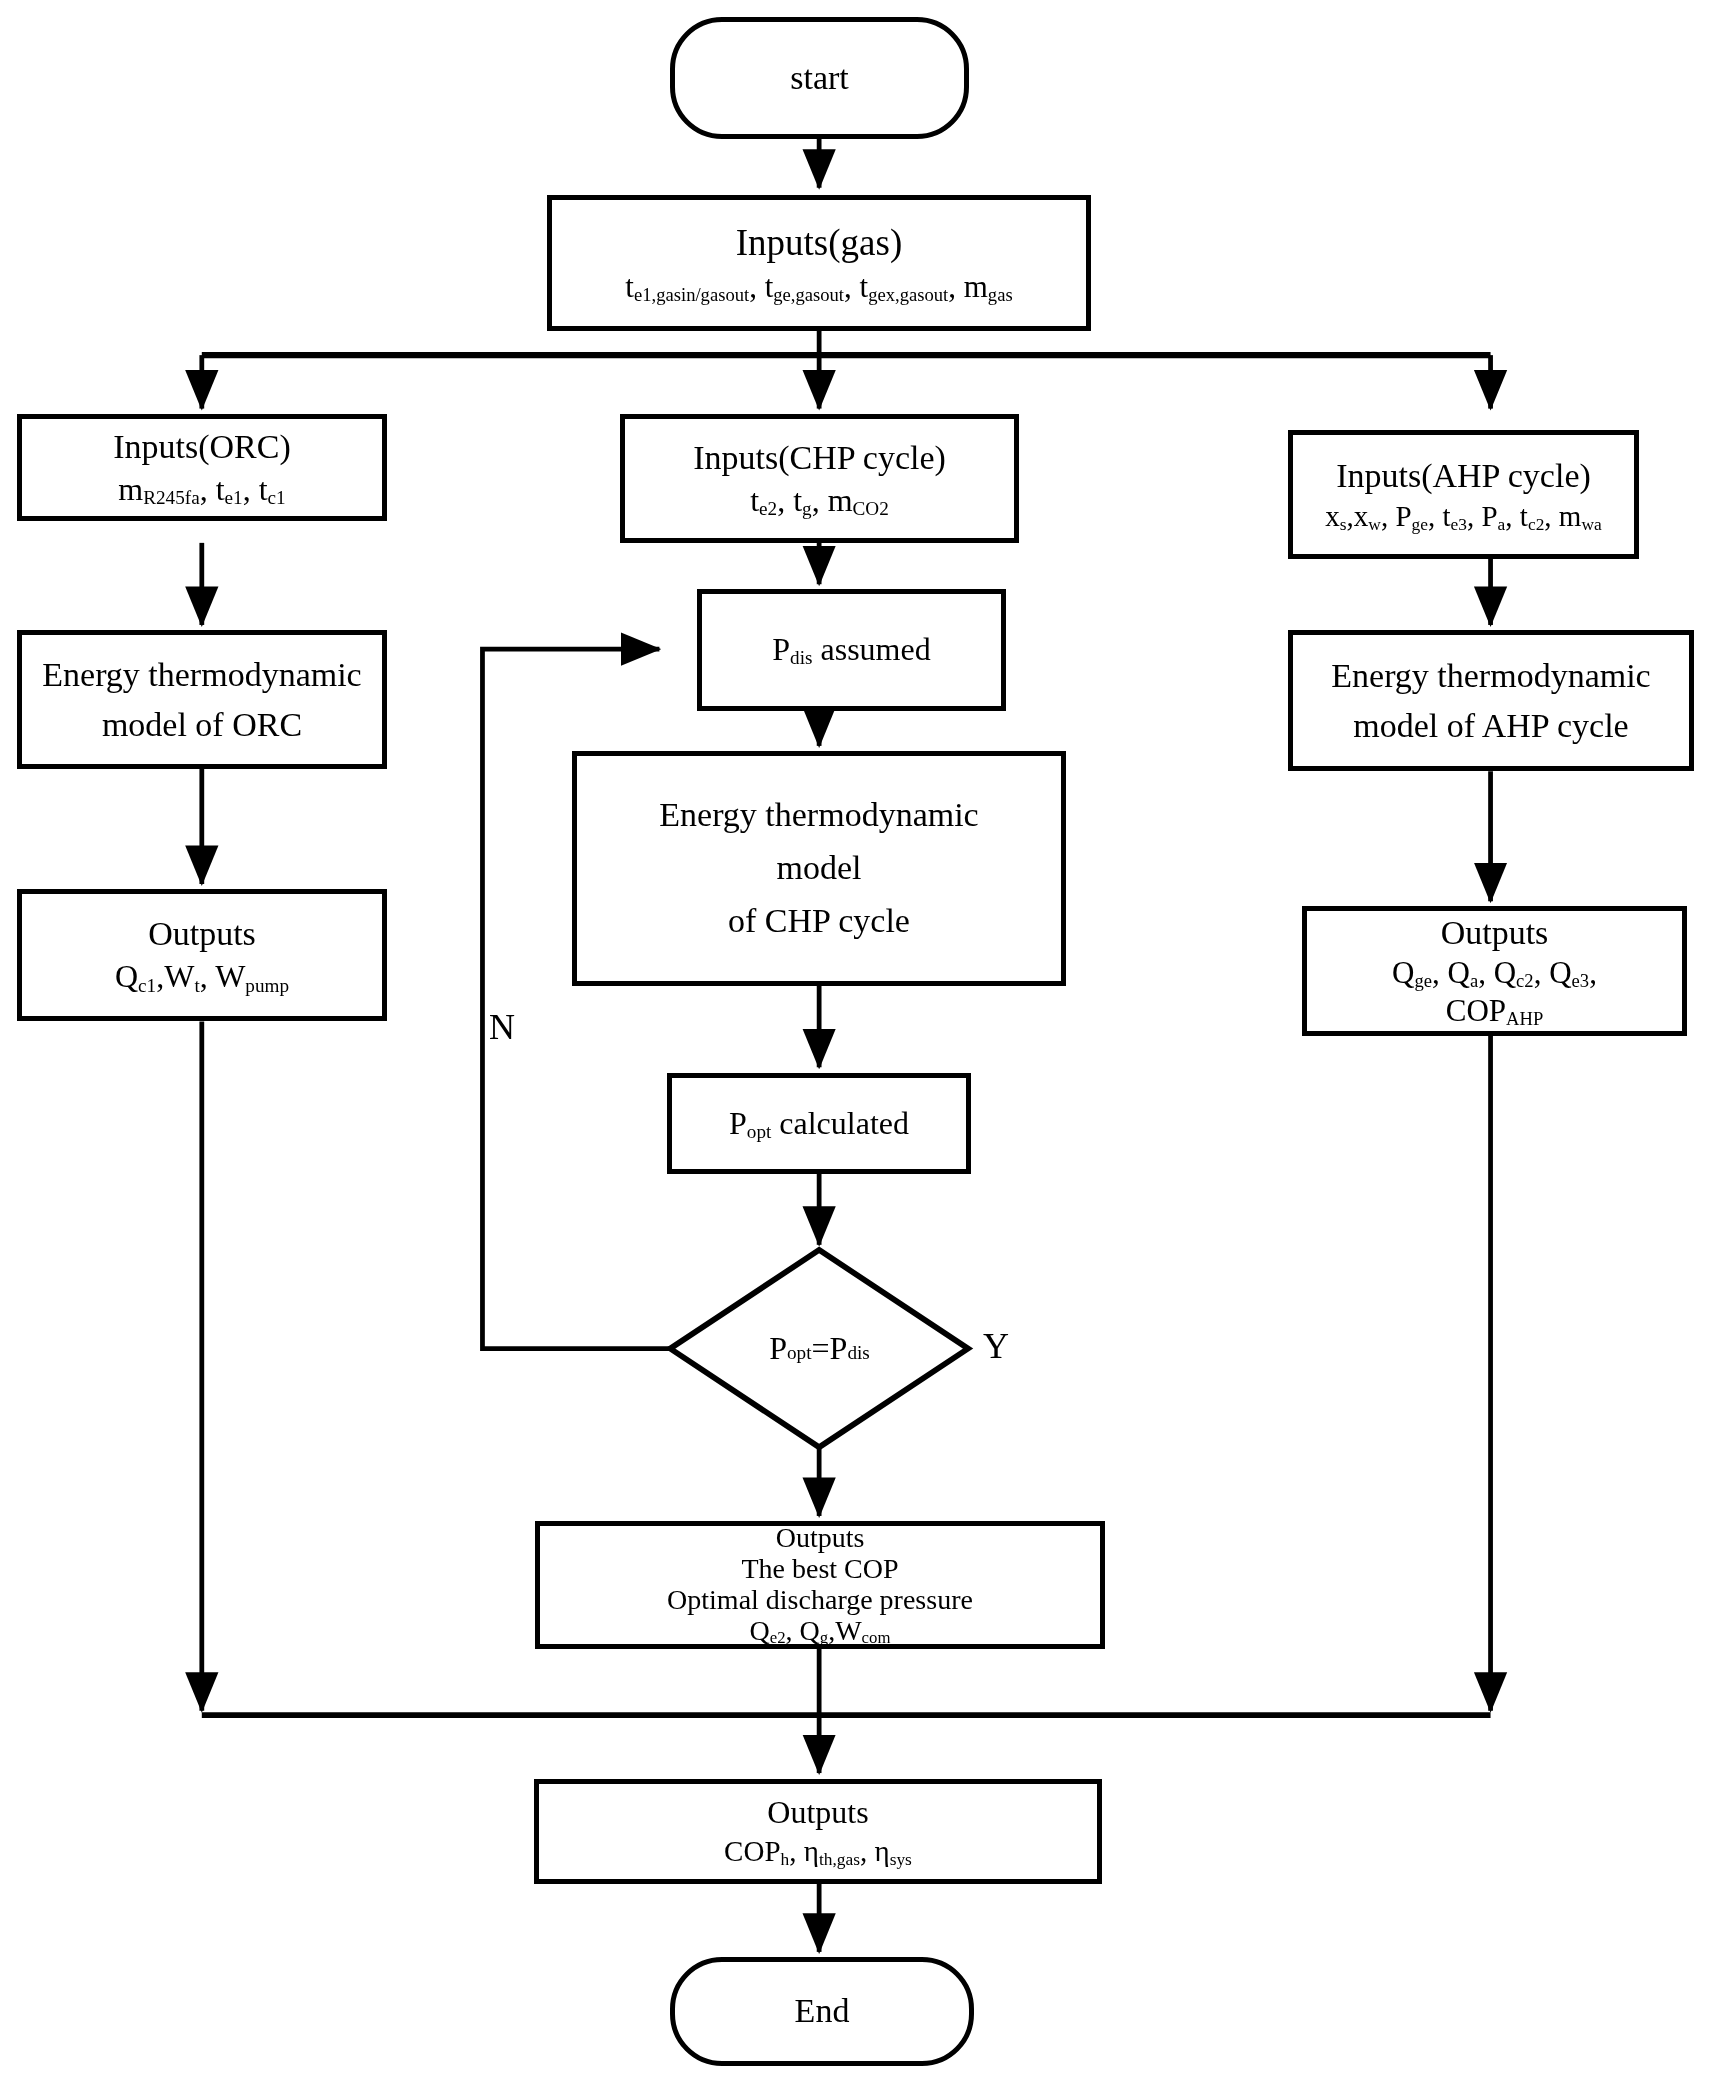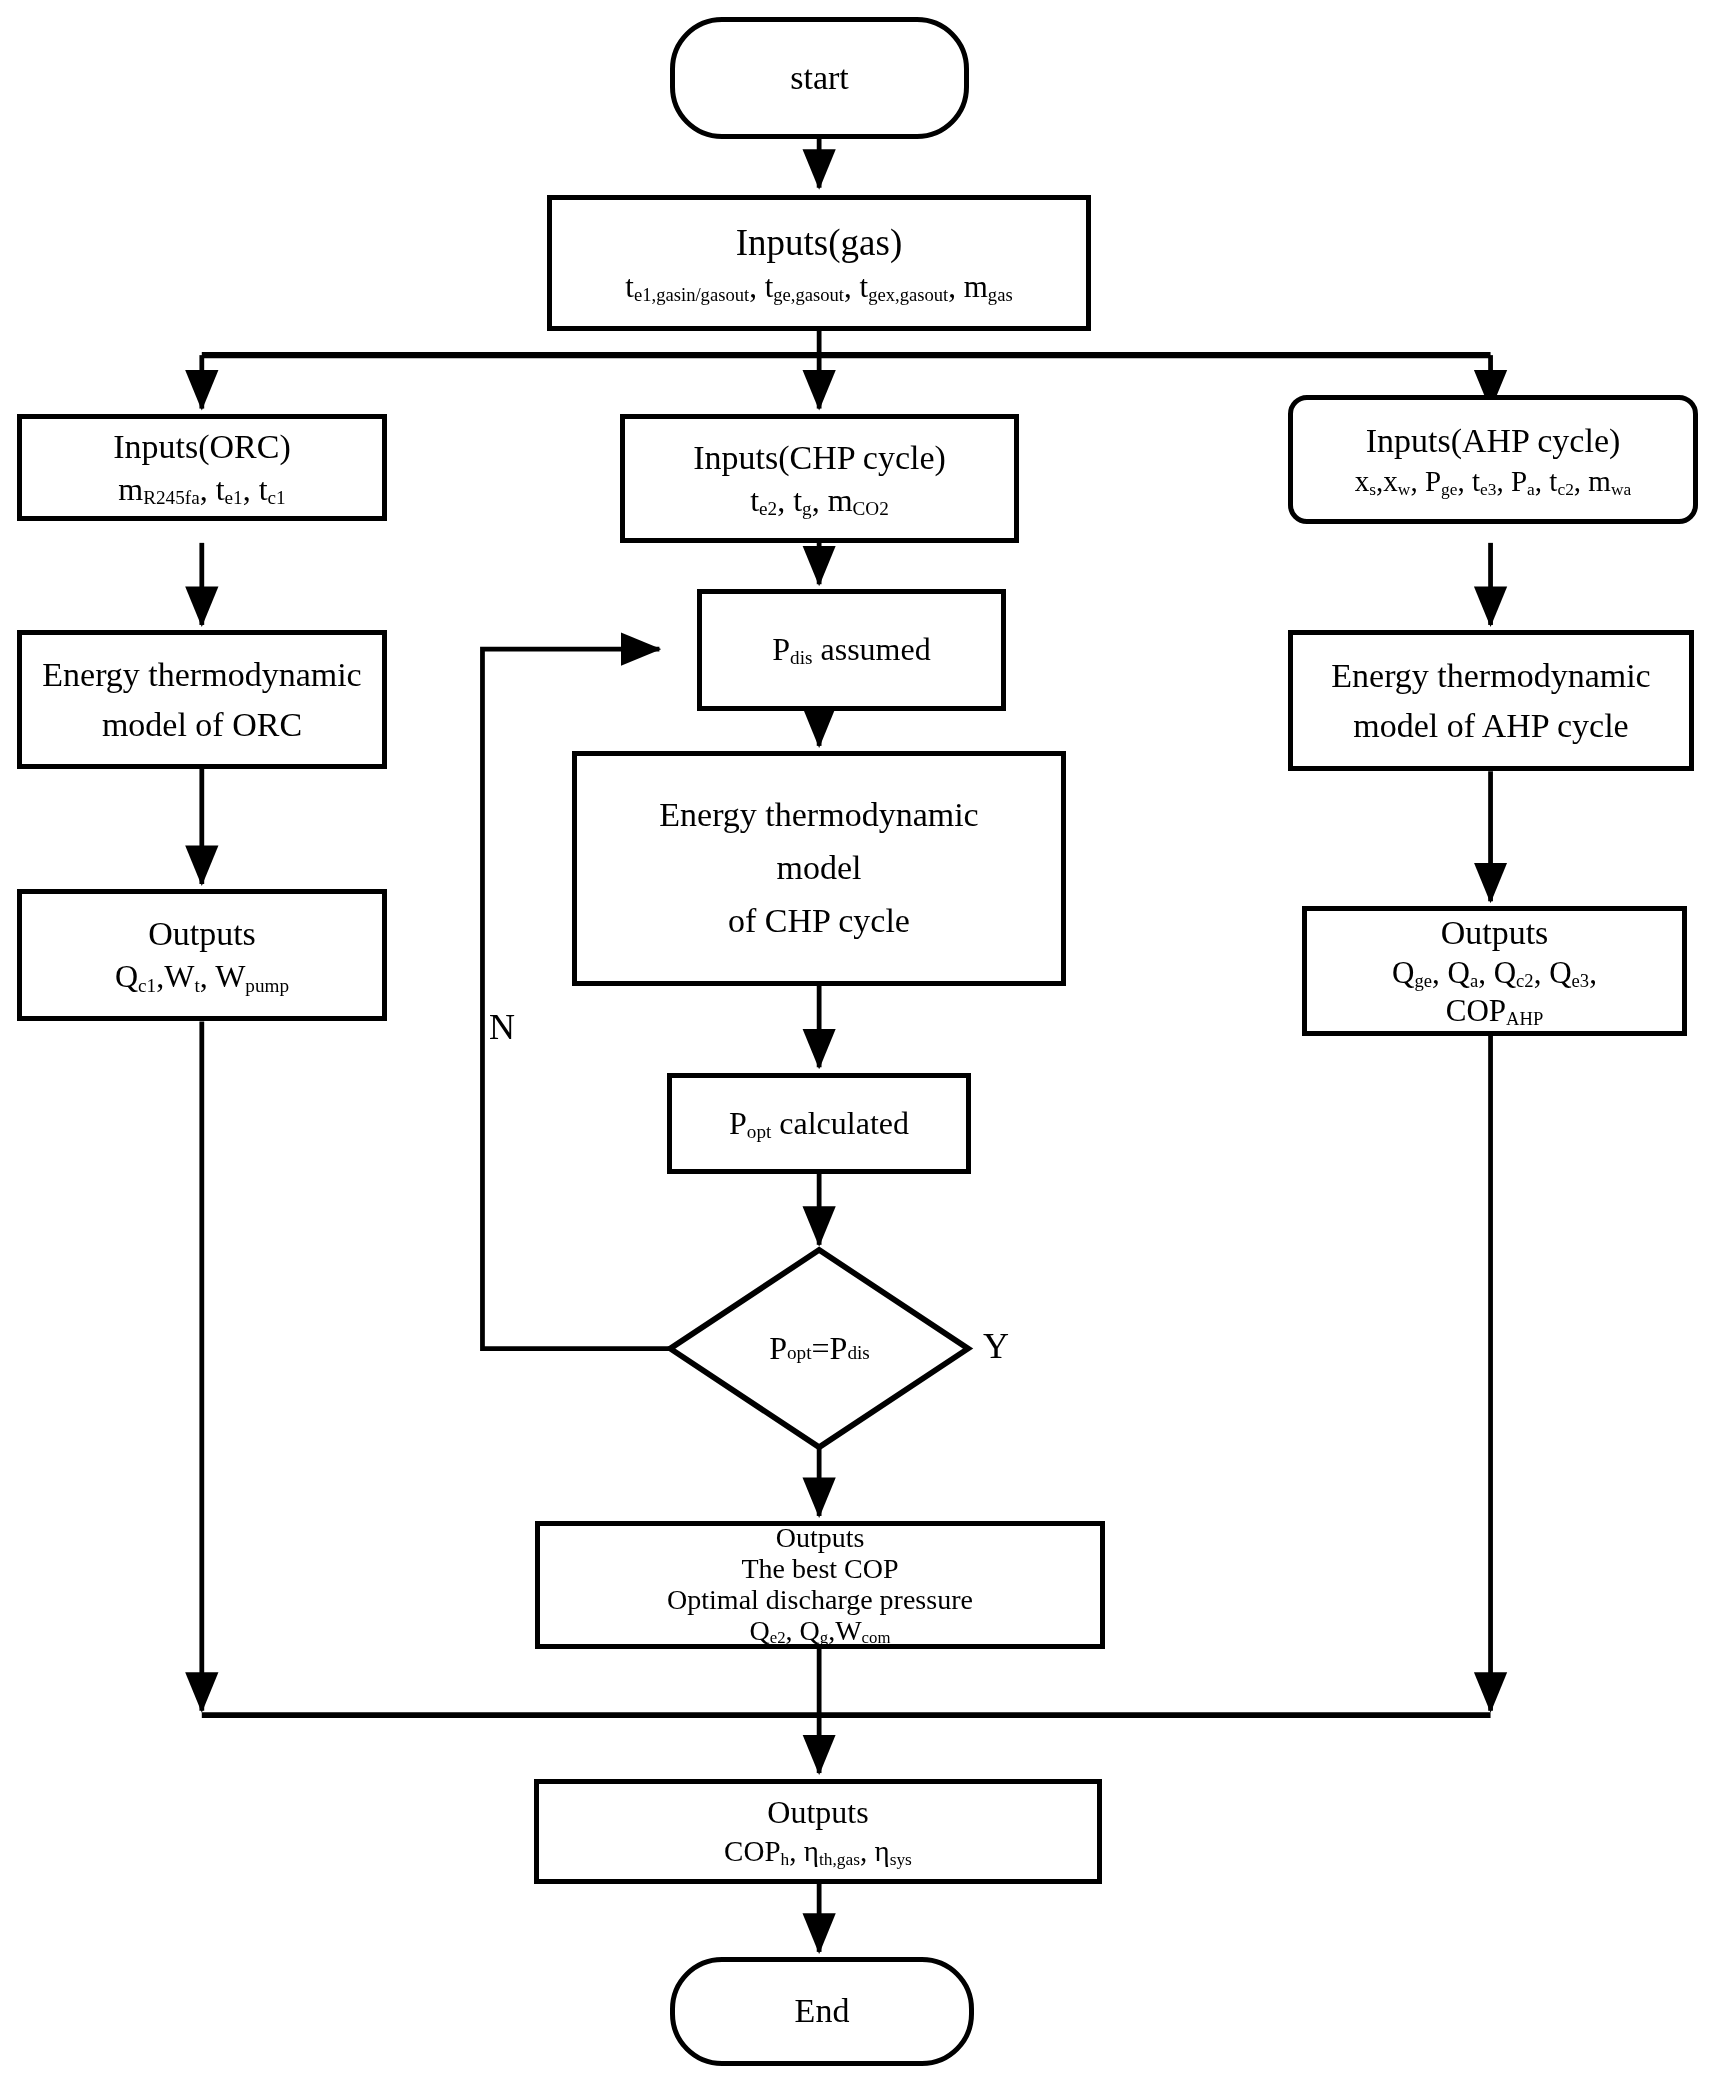--- a/index.html
+++ b/index.html
@@ -85,21 +85,21 @@
   <div class="node" style="left:17px; top:414px; width:370px; height:107px;">
     <div class="lbl54">Inputs(ORC)</div>
     <div class="p50"><span>m</span><sub>R245fa</sub><span>, t</span><sub>e1</sub><span>, t</span><sub>c1</sub></div>
   </div>
 
   <div class="node" style="left:620px; top:414px; width:399px; height:129px;">
     <div class="lbl54">Inputs(CHP cycle)</div>
     <div class="p50"><span>t</span><sub>e2</sub><span>, t</span><sub>g</sub><span>, m</span><sub>CO2</sub></div>
   </div>
 
-  <div class="node" style="left:1288px; top:395px; width:410px; height:129px;border-radius:19px;">
+  <div class="node" style="left:1288px; top:430px; width:351px; height:129px;">
     <div class="lbl54">Inputs(AHP cycle)</div>
     <div class="p46"><span>x</span><sub>s</sub><span>,x</span><sub>w</sub><span>, P</span><sub>ge</sub><span>, t</span><sub>e3</sub><span>, P</span><sub>a</sub><span>, t</span><sub>c2</sub><span>, m</span><sub>wa</sub></div>
   </div>
 
   <div class="node" style="left:17px; top:630px; width:370px; height:139px;">
     <div class="model">Energy thermodynamic</div>
     <div class="model">model of ORC</div>
   </div>
 
   <div class="node" style="left:665px; top:589px; width:309px; height:122px;margin-left:32px;">

